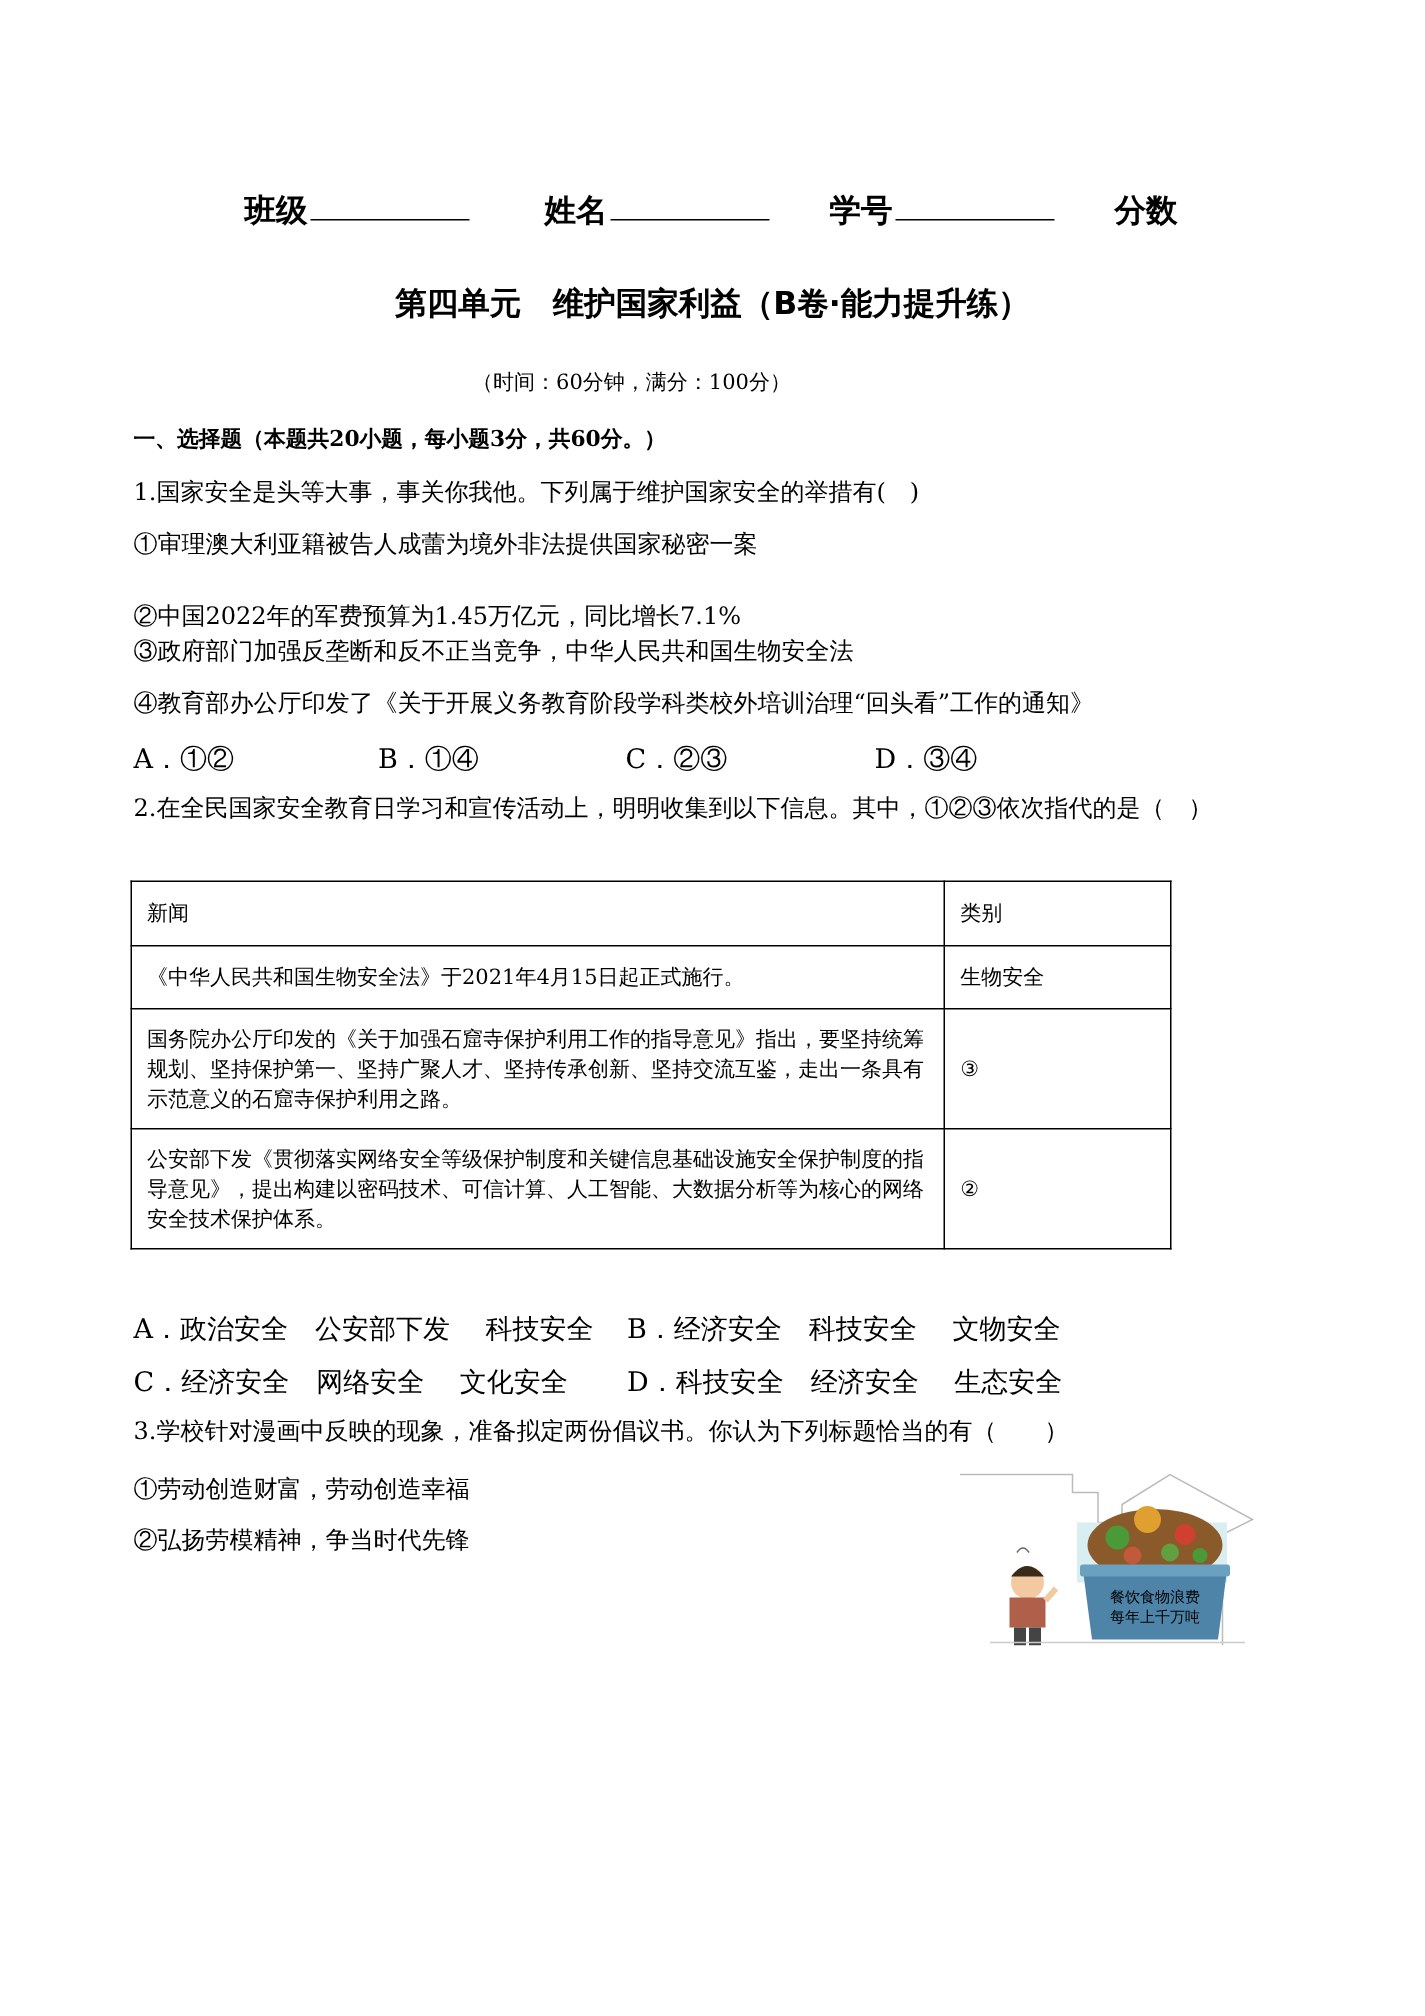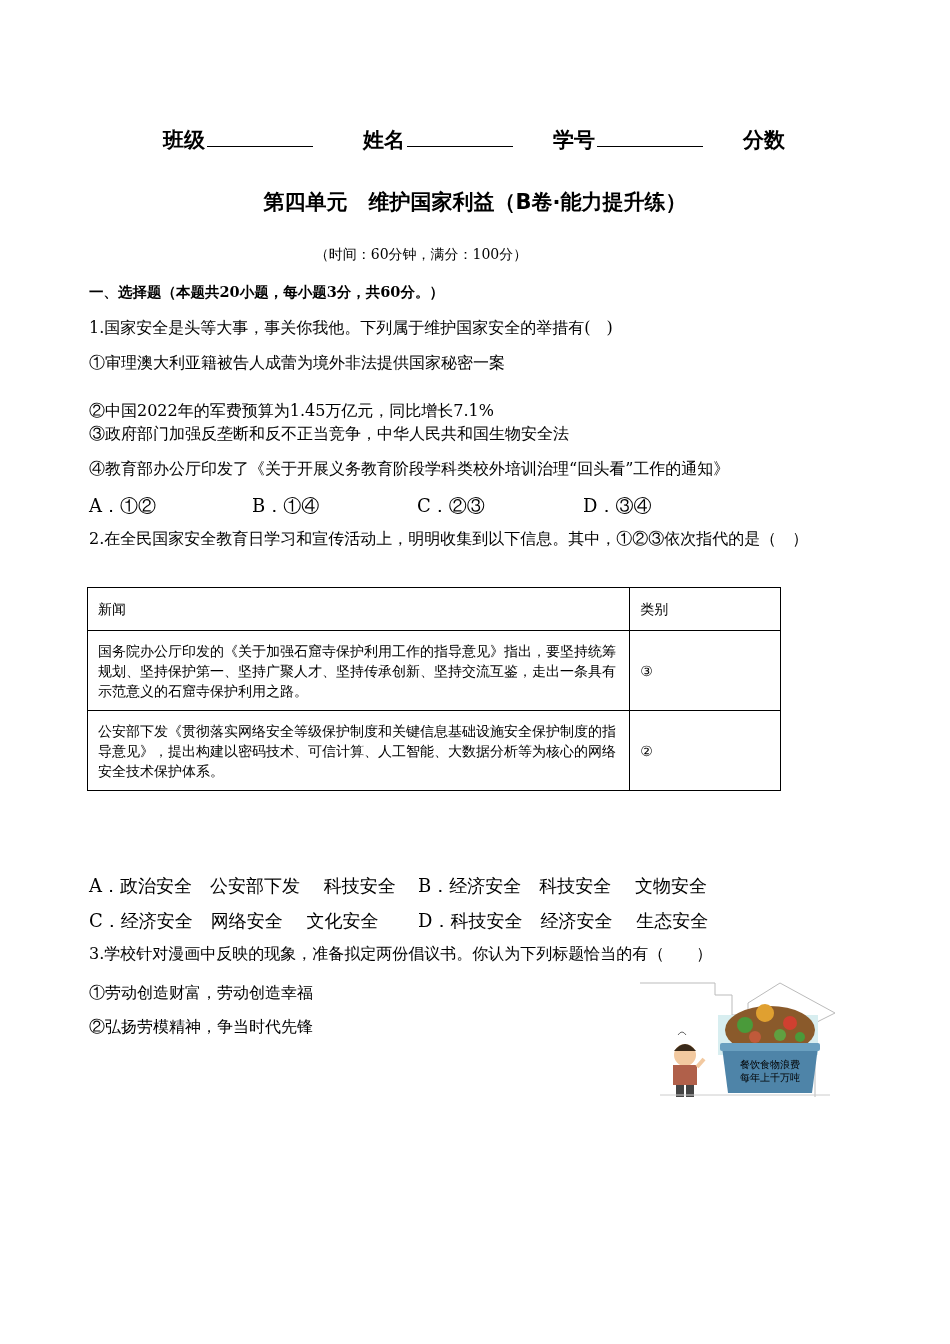--- a/index.html
+++ b/index.html
@@ -53,20 +53,24 @@
 <div class="abs opt" style="top:494px; left:583px;">D．③④</div>
 
 <div class="abs line" style="top:529px;">2.在全民国家安全教育日学习和宣传活动上，明明收集到以下信息。其中，①②③依次指代的是（　）</div>
 
 <table class="news">
   <tbody>
       <tr style="height:43px;">
     <td class="col-news">新闻</td>
     <td class="col-cat">类别</td>
   </tr>
+  <tr style="height:42px;">
+    <td class="col-news">《中华人民共和国生物安全法》于2021年4月15日起正式施行。</td>
+    <td class="col-cat">生物安全</td>
+  </tr>
   <tr style="height:80px;">
     <td class="col-news">国务院办公厅印发的《关于加强石窟寺保护利用工作的指导意见》指出，要坚持统筹规划、坚持保护第一、坚持广聚人才、坚持传承创新、坚持交流互鉴，走出一条具有示范意义的石窟寺保护利用之路。</td>
     <td class="col-cat">③</td>
   </tr>
   <tr style="height:80px;">
     <td class="col-news">公安部下发《贯彻落实网络安全等级保护制度和关键信息基础设施安全保护制度的指导意见》，提出构建以密码技术、可信计算、人工智能、大数据分析等为核心的网络安全技术保护体系。</td>
     <td class="col-cat">②</td>
   </tr>
 </tbody>
   </table>

